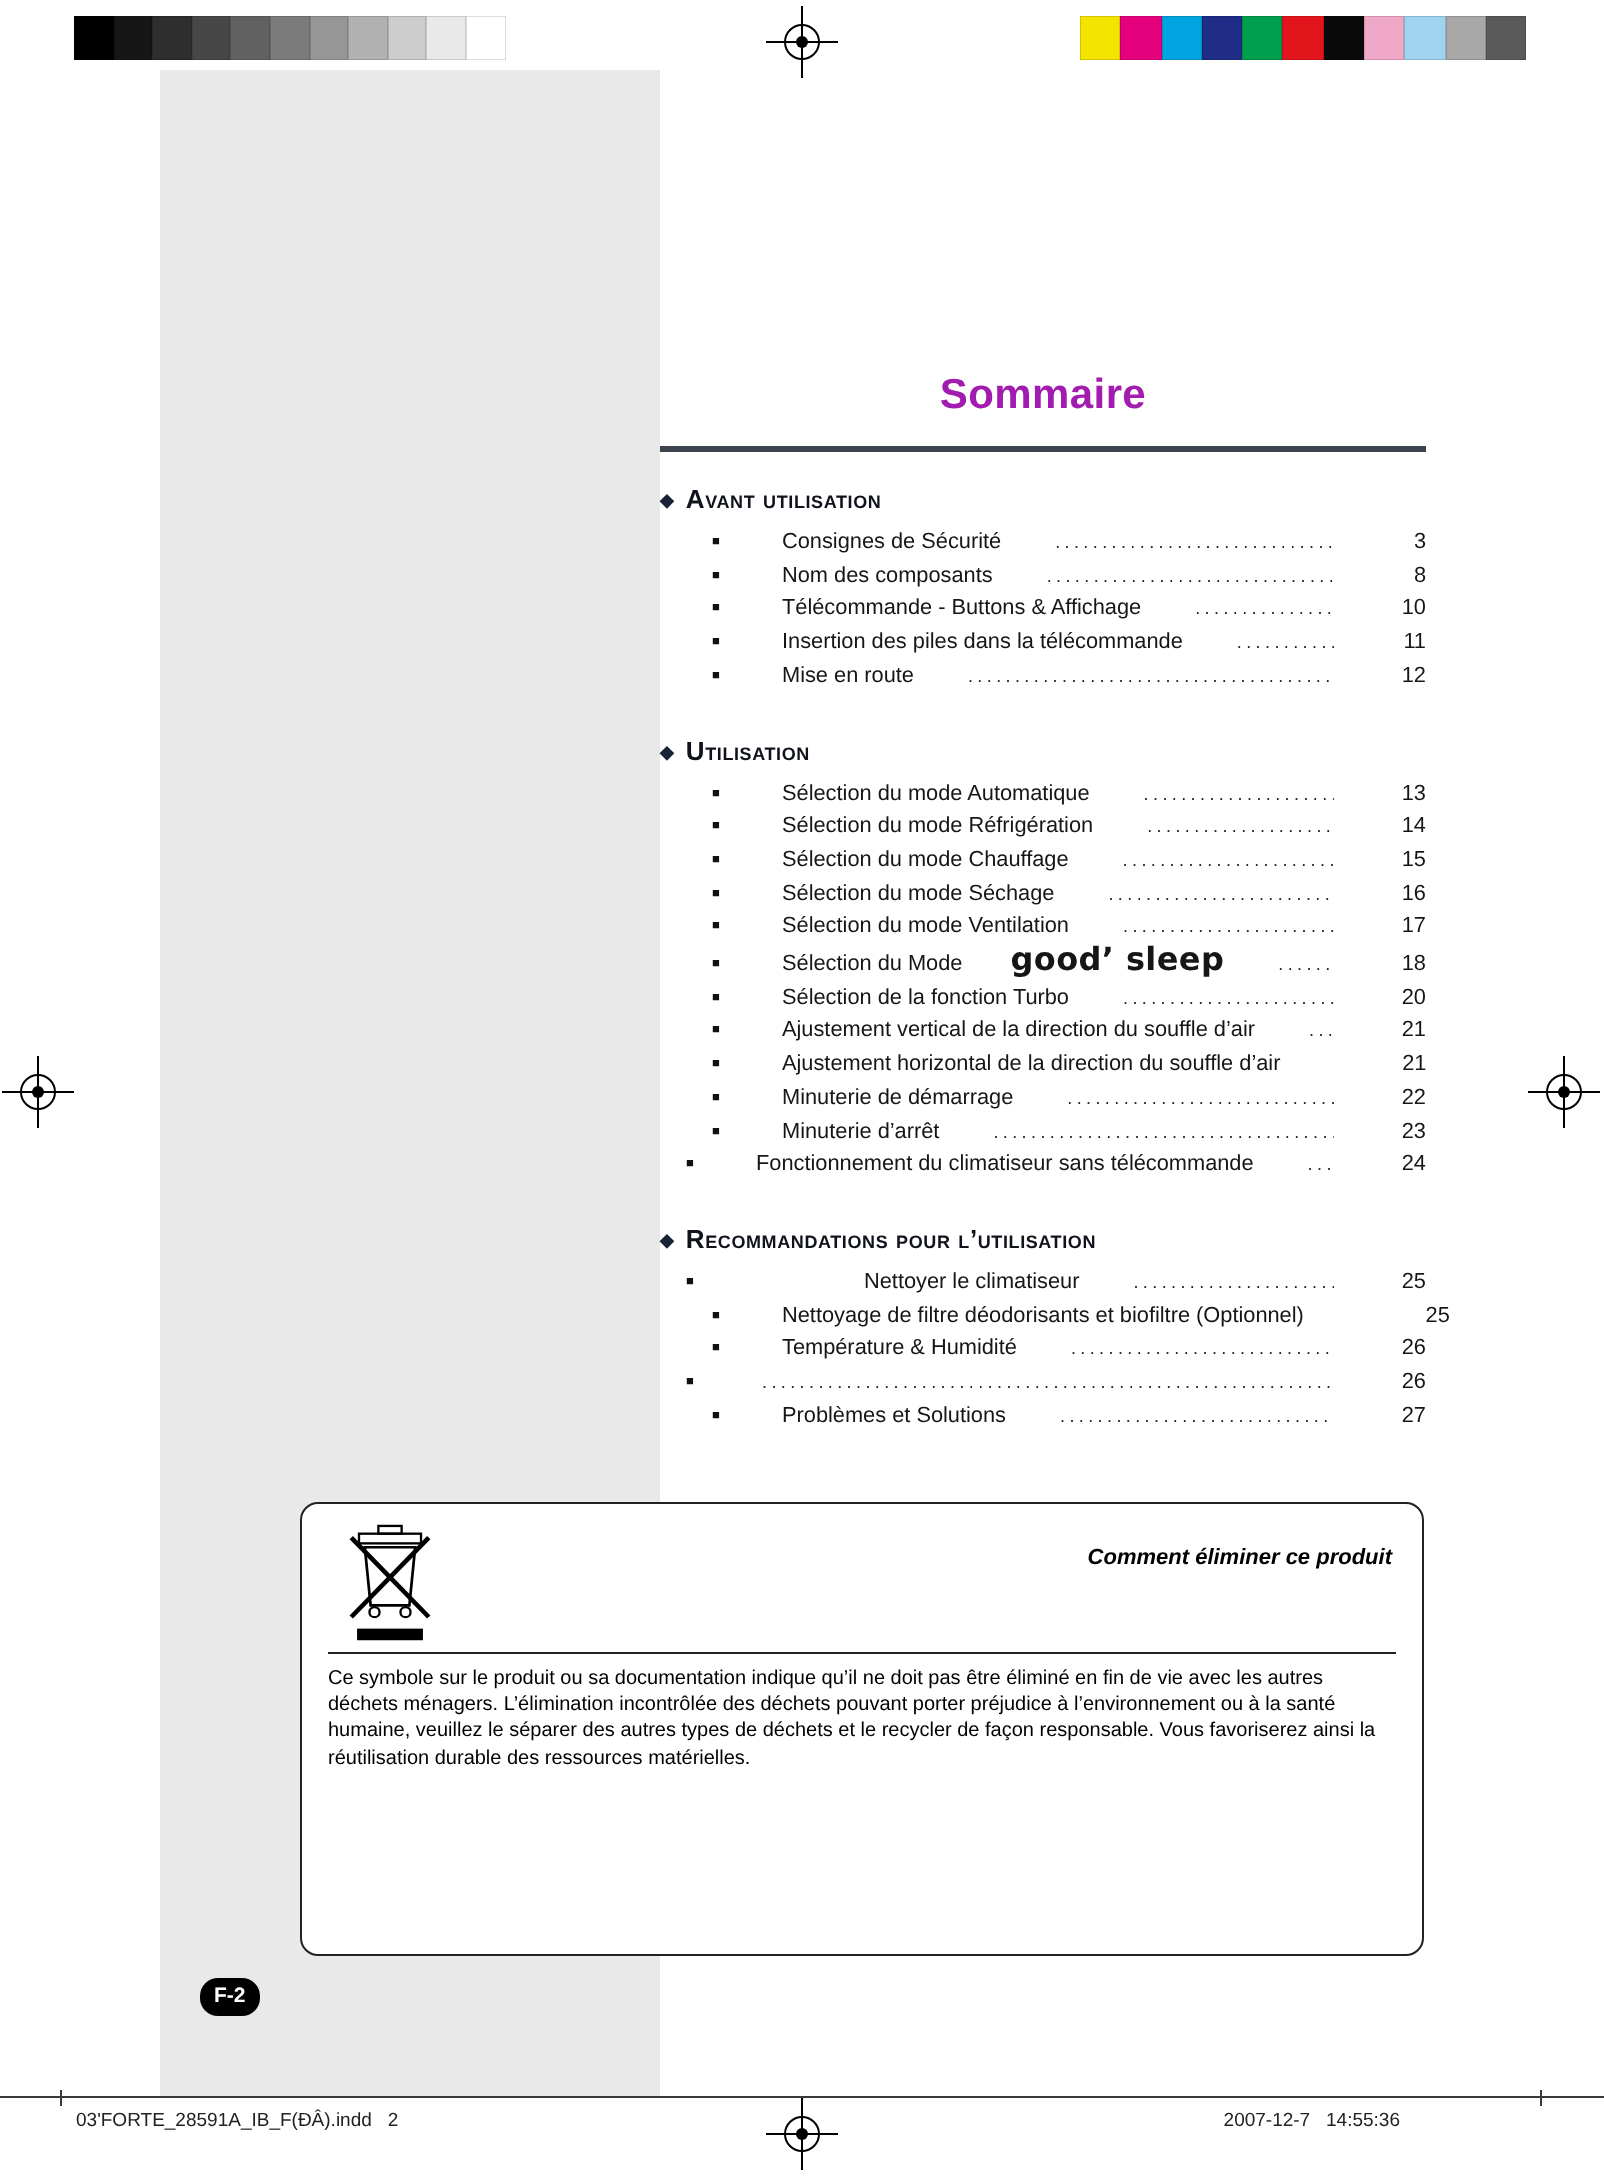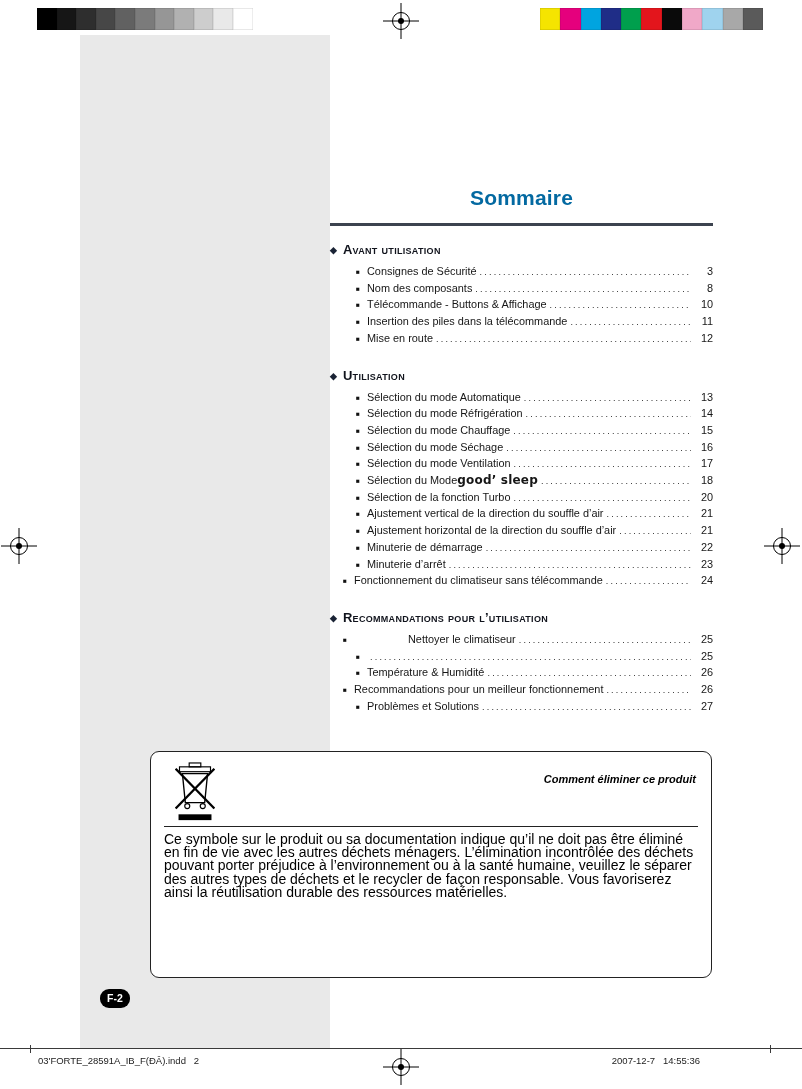--- a/index.html
+++ b/index.html
@@ -27,50 +27,50 @@
   .footer-left{left:38px;}
   .footer-right{right:102px;}
 
   
   .page-badge{position:absolute;left:100px;top:989px;background:#000;color:#fff;
               font-weight:bold;font-size:10.5px;padding:4px 7px 4px 7px;border-radius:9px;line-height:11px;}
 
   
   .content{position:absolute;left:330px;top:186px;width:383px;}
   .page-title{margin:0 0 13px 0;font-size:21px;font-weight:bold;text-align:center;
-              color:#0369a1;letter-spacing:.2px;}
+              color:#a21caf;letter-spacing:.2px;}
   .title-rule{height:3px;background:#3c434f;margin-bottom:16px;}
 
   .toc-heading{display:flex;align-items:baseline;margin:20px 0 7px 0;
                font-weight:bold;font-size:13px;color:#10131c;}
   .toc-heading:first-of-type{margin-top:4px;}
   .diamond{font-size:9px;margin-right:6px;color:#1a2335;transform:translateY(-1px);}
   .sc{font-variant:small-caps;letter-spacing:.3px;}
 
-  .toc-row{display:flex;align-items:baseline;line-height:14.7px;font-size:10.9px;color:#161616;}
+  .toc-row{display:flex;align-items:baseline;line-height:14.7px;font-size:10.9px;color:#161616;gap:24px;}
   .toc-row.lvl1{padding-left:13px;justify-content:flex-end;}
   .toc-row.lvl2{padding-left:26px;}
   .toc-row.gap .lab{margin-left:14px;padding-left:40px;}
   .sq{flex:none;font-size:6.5px;width:11px;color:#111;transform:translateY(-1.5px);}
   .lab{flex:none;white-space:nowrap;}
-  .goodsleep{font-family:"DejaVu Sans",sans-serif;font-weight:bold;font-size:12px;letter-spacing:.2px;}
+  .goodsleep{font-family:"DejaVu Sans",sans-serif;font-weight:bold;font-size:16px;letter-spacing:.2px;}
   .leader{flex:1;overflow:hidden;white-space:nowrap;margin:0 3px;font-size:9px;
           letter-spacing:2.2px;color:#222;}
   .pg{flex:none;width:19px;text-align:right;}
 
   
   .weee-box{position:absolute;left:150px;top:751px;width:562px;height:227px;background:#fff;
             border:1.3px solid #222;border-radius:9px;box-sizing:border-box;padding:8px 13px;}
   .box-header{position:relative;height:64px;}
   .weee-icon{position:absolute;left:8px;top:2px;}
   .box-titles{position:absolute;right:2px;top:12px;text-align:left;font-weight:bold;
               font-style:italic;font-size:11px;color:#000;line-height:15px;}
   .box-sep{border-top:1.2px solid #222;margin:2px 0 6px 0;}
   .applicable{font-weight:bold;font-style:italic;font-size:10.6px;line-height:13.5px;margin:0 0 6px 0;}
-  .box-para{font-size:14px;line-height:13.2px;margin:0 0 6px 0;color:#000;}
+  .box-para{font-size:10px;line-height:13.2px;margin:0 0 6px 0;color:#000;}
 </style>
 </head>
 <body>
 
 <div class="sheet">
 
   <div class="gray-strip"></div>
 
   <div class="calib calib-gray" id="calibGray">
       <div class="swatch" style="background: rgb(0, 0, 0);"></div>
@@ -252,32 +252,32 @@
           <span class="sc">Recommandations pour l’utilisation</span>
         </div>
         <div class="toc-row lvl1 gap">
           <span class="sq">■</span>
           <span class="lab">Nettoyer le climatiseur</span>
           <span class="leader">............................................................................................................................................</span>
           <span class="pg">25</span>
         </div>
         <div class="toc-row lvl2">
           <span class="sq">■</span>
+          <span class="lab">Nettoyage de filtre déodorisants et biofiltre (Optionnel)</span>
           <span class="leader">............................................................................................................................................</span>
           <span class="pg">25</span>
         </div>
         <div class="toc-row lvl2">
           <span class="sq">■</span>
           <span class="lab">Température &amp; Humidité</span>
           <span class="leader">............................................................................................................................................</span>
           <span class="pg">26</span>
         </div>
         <div class="toc-row lvl1">
           <span class="sq">■</span>
-          <span class="lab">Recommandations pour un meilleur fonctionnement</span>
           <span class="leader">............................................................................................................................................</span>
           <span class="pg">26</span>
         </div>
         <div class="toc-row lvl2">
           <span class="sq">■</span>
           <span class="lab">Problèmes et Solutions</span>
           <span class="leader">............................................................................................................................................</span>
           <span class="pg">27</span>
         </div>
       </div>

